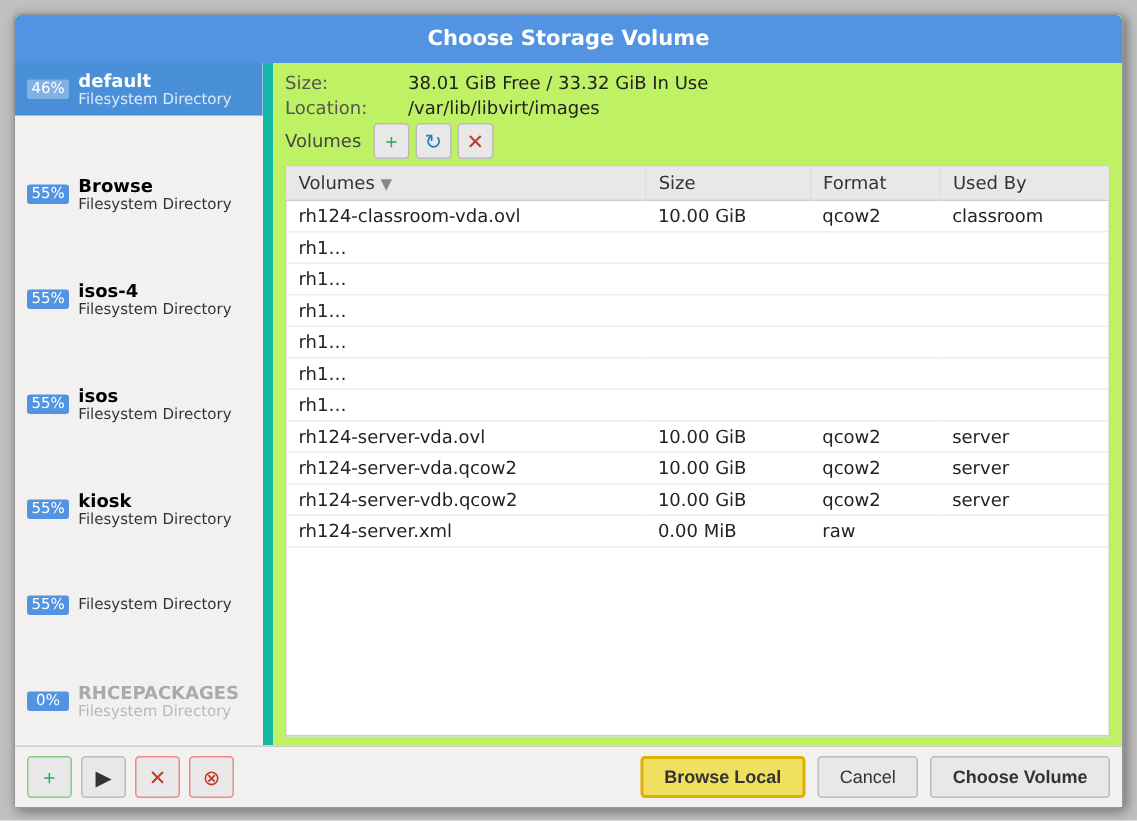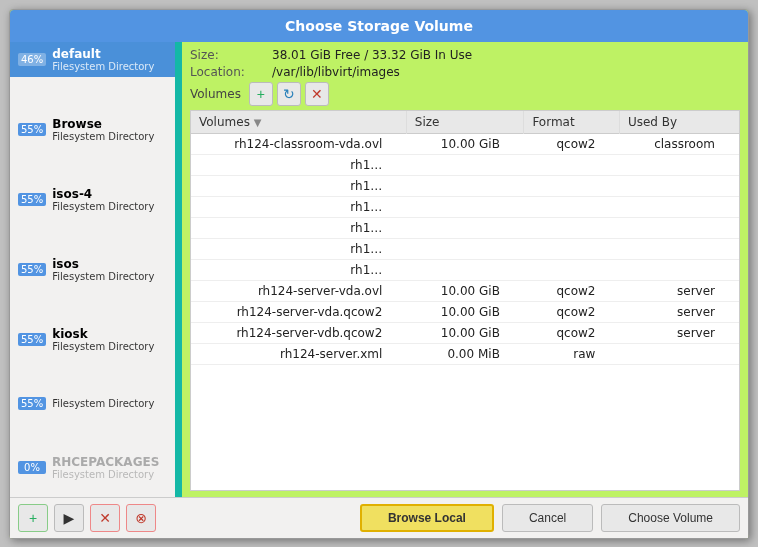--- a/index.html
+++ b/index.html
@@ -135,23 +135,22 @@
       padding: 4px 8px;
       text-align: left;
       font-weight: normal;
       color: #333;
       border-right: 1px solid #ddd;
     }
     thead th:last-child { border-right: none; }
     .sort-icon { color: #888; font-size: 10px; }
     tbody tr { border-bottom: 1px solid #eee; }
     tbody td {
-      padding: 3px 24px;
+      padding: 3px 8px;
       color: #222;
-      text-align: right;
     }
     .overlay-text {
       position: absolute;
       color: red;
       font-size: 22px;
       font-weight: bold;
       pointer-events: none;
       z-index: 10;
       top: 218px;
       left: 210px;
@@ -162,21 +161,21 @@
       display: flex;
       align-items: center;
       padding: 6px 8px;
       border-top: 1px solid #ccc;
       background: #f2f1f0;
       gap: 6px;
     }
     .bottom-left { display: flex; gap: 6px; }
     .bottom-right { margin-left: auto; display: flex; gap: 8px; }
     .btn {
-      padding: 5px 26px;
+      padding: 5px 14px;
       border-radius: 3px;
       border: 1px solid #bbb;
       background: #e8e8e8;
       cursor: pointer;
       font-size: 12px;
       color: #333;
     }
     .btn.icon-btn {
       width: 30px;
       height: 28px;
@@ -189,20 +188,21 @@
     .btn.icon-btn.red { color: #c0392b; border-color: #e88; }
     .btn.icon-btn.green { color: #27ae60; border-color: #8c8; }
     .btn.browse-local {
       background: #f0e060;
       border: 2px solid #e0b000;
       font-weight: bold;
       color: #333;
     }
     .btn.choose-vol {
       background: #e8e8e8;
+      font-weight: bold;
     }
   </style>
 </head>
 <body>
 
 <div class="dialog" style="position:relative;">
   <div class="dialog-title">Choose Storage Volume</div>
   <div class="dialog-body">
 
     <div class="left-panel" id="left-panel">

